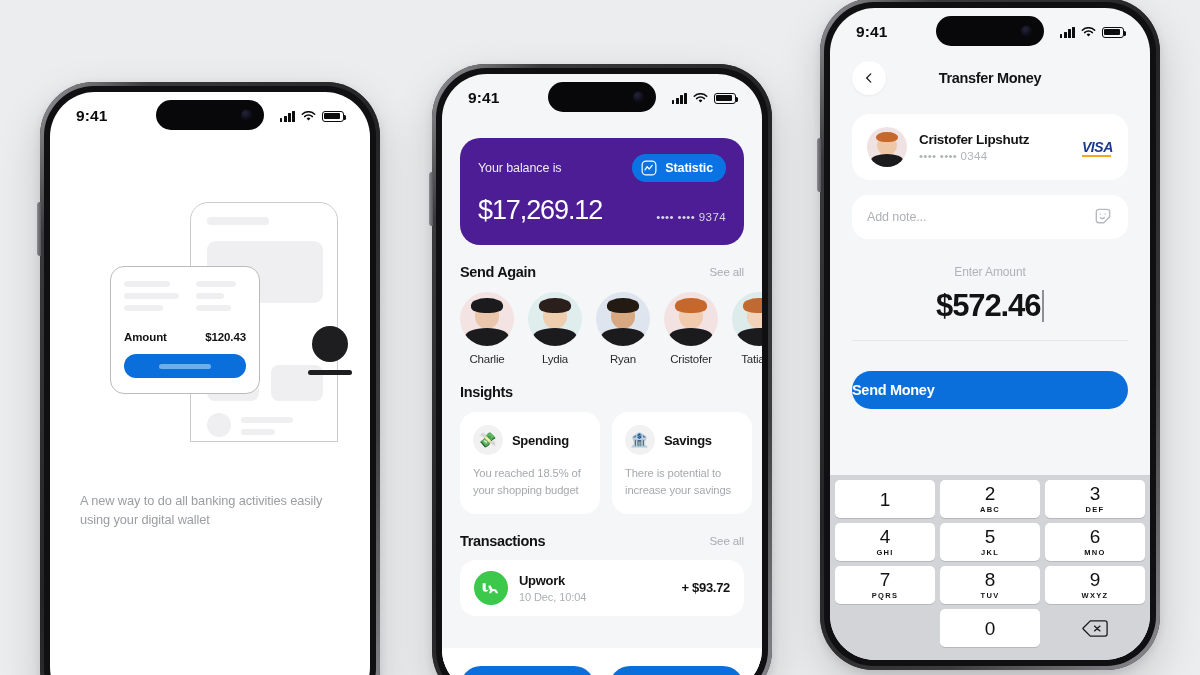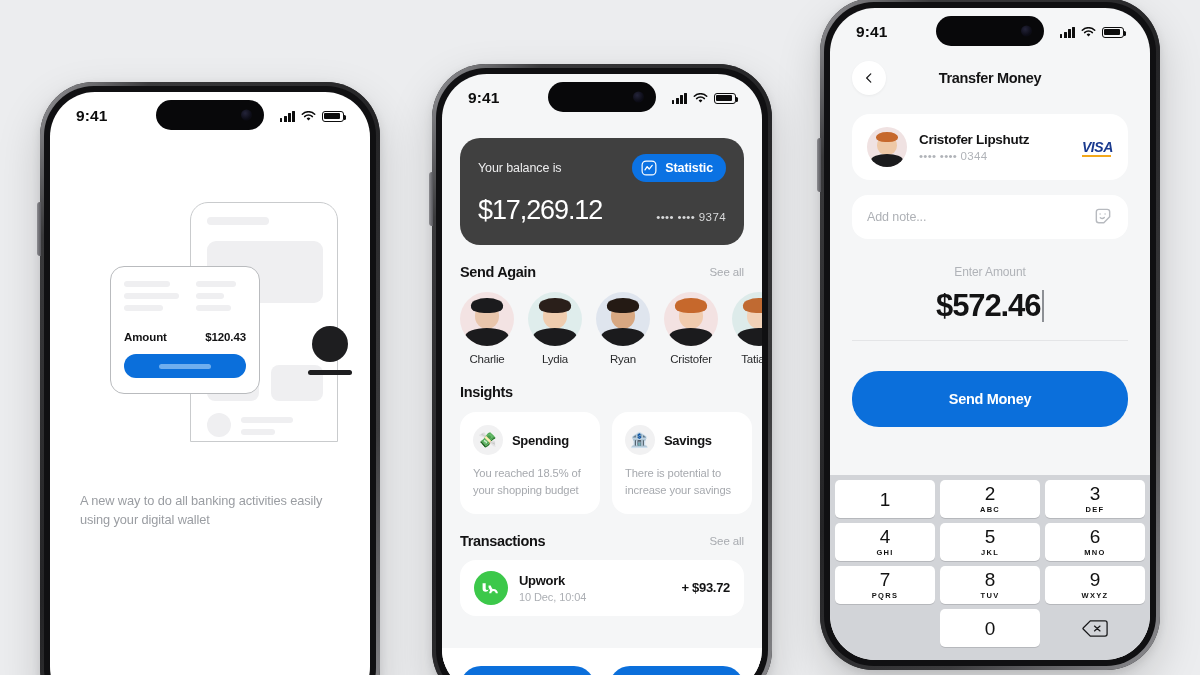--- a/index.html
+++ b/index.html
@@ -91,21 +91,21 @@
   .w-txt { line-height:1.18; }
   .w-small { font-size:11.5px; color:#A8ABB0; letter-spacing:-.1px; }
   .w-name { font-size:14.5px; font-weight:700; color:#131314; letter-spacing:-.3px;
             margin-top:2px; }
   .bell { margin-left:auto; width:36px; height:36px; border-radius:50%; background:#fff;
           display:flex; align-items:center; justify-content:center; position:relative;
           box-shadow:0 1px 3px rgba(0,0,0,.05); }
   .bell .dot { position:absolute; top:7px; right:8px; width:8px; height:8px;
                border-radius:50%; background:#F02B2B; }
 
-  .balcard { margin-top:16px; background:#404040; border-radius:20px;
+  .balcard { margin-top:16px; background:#4c1d95; border-radius:20px;
              padding:16px 18px 19px 18px; }
   .bal-top { display:flex; align-items:center; }
   .bal-lbl { font-size:12.5px; color:#EDEDEE; letter-spacing:-.1px; }
   .stat-btn { margin-left:auto; display:flex; align-items:center; gap:8px;
               background:#0B72E3; border-radius:16px; padding:6px 13px 6px 9px; }
   .stat-btn svg { display:block; }
   .stat-btn span { font-size:12.5px; font-weight:600; color:#fff; letter-spacing:-.1px; }
   .bal-bot { display:flex; align-items:flex-end; margin-top:13px; }
   .bal-amt { font-size:27px; font-weight:400; color:#fff; letter-spacing:-1.1px; }
   .bal-card-no { margin-left:auto; font-size:11.5px; color:#D9DADB; letter-spacing:.4px;
@@ -168,22 +168,22 @@
   .note span { font-size:12.5px; color:#AEB1B6; letter-spacing:-.1px; }
   .note .emo { margin-left:auto; }
 
   .amount-wrap { margin-top:26px; text-align:center; padding-bottom:16px;
                  border-bottom:1px solid #E4E5E7; }
   .amt-lbl { font-size:12px; color:#B0B3B8; letter-spacing:-.1px; }
   .amt-val { margin-top:9px; font-size:31px; font-weight:700; color:#131314;
              letter-spacing:-1.1px; position:relative; display:inline-block; }
   .caret { display:inline-block; width:1.6px; height:32px; background:#8D9095;
            vertical-align:-6px; margin-left:2px; }
-  .sendbtn { margin:30px 0 0 0; height:56px; background:#0B6FDB; border-radius:27px;
-             display:flex; align-items:center; justify-content:center; }
+  .sendbtn { margin:30px 0 0 0; height:38px; background:#0B6FDB; border-radius:27px;
+             display:flex; align-items:center; justify-content:flex-start; }
   .sendbtn span { font-size:14.5px; font-weight:700; color:#fff; letter-spacing:-.3px; }
 
   .keypad { margin-top:auto; background:#D2D4D8; padding:5px 5px 8px 5px; }
   .kp-row { display:flex; gap:5px; margin-bottom:5px; }
   .key { flex:1; height:38px; background:#fff; border-radius:5px;
          display:flex; flex-direction:column; align-items:center; justify-content:center;
          box-shadow:0 1px 0 rgba(0,0,0,.13); }
   .key .num { font-size:19px; color:#111; line-height:1; font-weight:400; }
   .key .sub { font-size:7.5px; color:#111; letter-spacing:1.3px; margin-top:2px;
               font-weight:600; }

